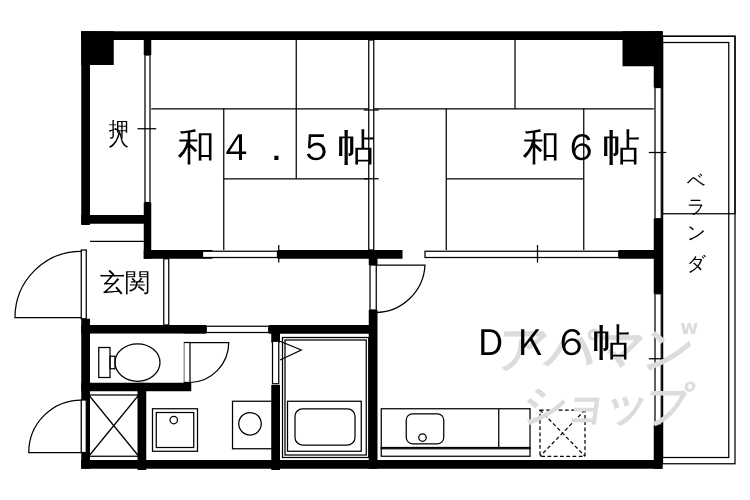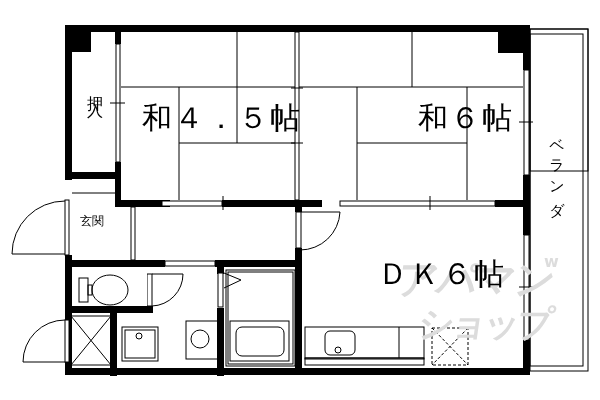--- a/index.html
+++ b/index.html
@@ -1,20 +1,20 @@
 <!DOCTYPE html>
 <html><head>
   <meta charset="utf-8">
   <style>
     html, body { margin: 0; padding: 0; background: #ffffff; }
     body { width: 600px; height: 400px; overflow: hidden; position: relative; font-family: "DejaVu Sans", sans-serif; }
     #plan { position: absolute; left: 0; top: 0; width: 600px; height: 400px; }
     .lbl { position: absolute; color: #000; white-space: nowrap; }
     .room-big { font-size: 30px; letter-spacing: 2px; }
-    .room-small { font-size: 12px; }
+    .room-small { font-size: 20px; }
     .vert { writing-mode: vertical-rl; font-size: 16px; letter-spacing: 6px; }
     .wm { position: absolute; color: #dcdcdc; font-weight: bold; font-family: "DejaVu Sans", sans-serif; white-space: nowrap; }
   </style>
 </head>
 <body>
 
 <svg id="plan" viewBox="0 0 600 400" xmlns="http://www.w3.org/2000/svg">
 
   <g fill="none" stroke="#000" stroke-width="1">
     <rect x="530" y="29" width="58" height="142"></rect>

